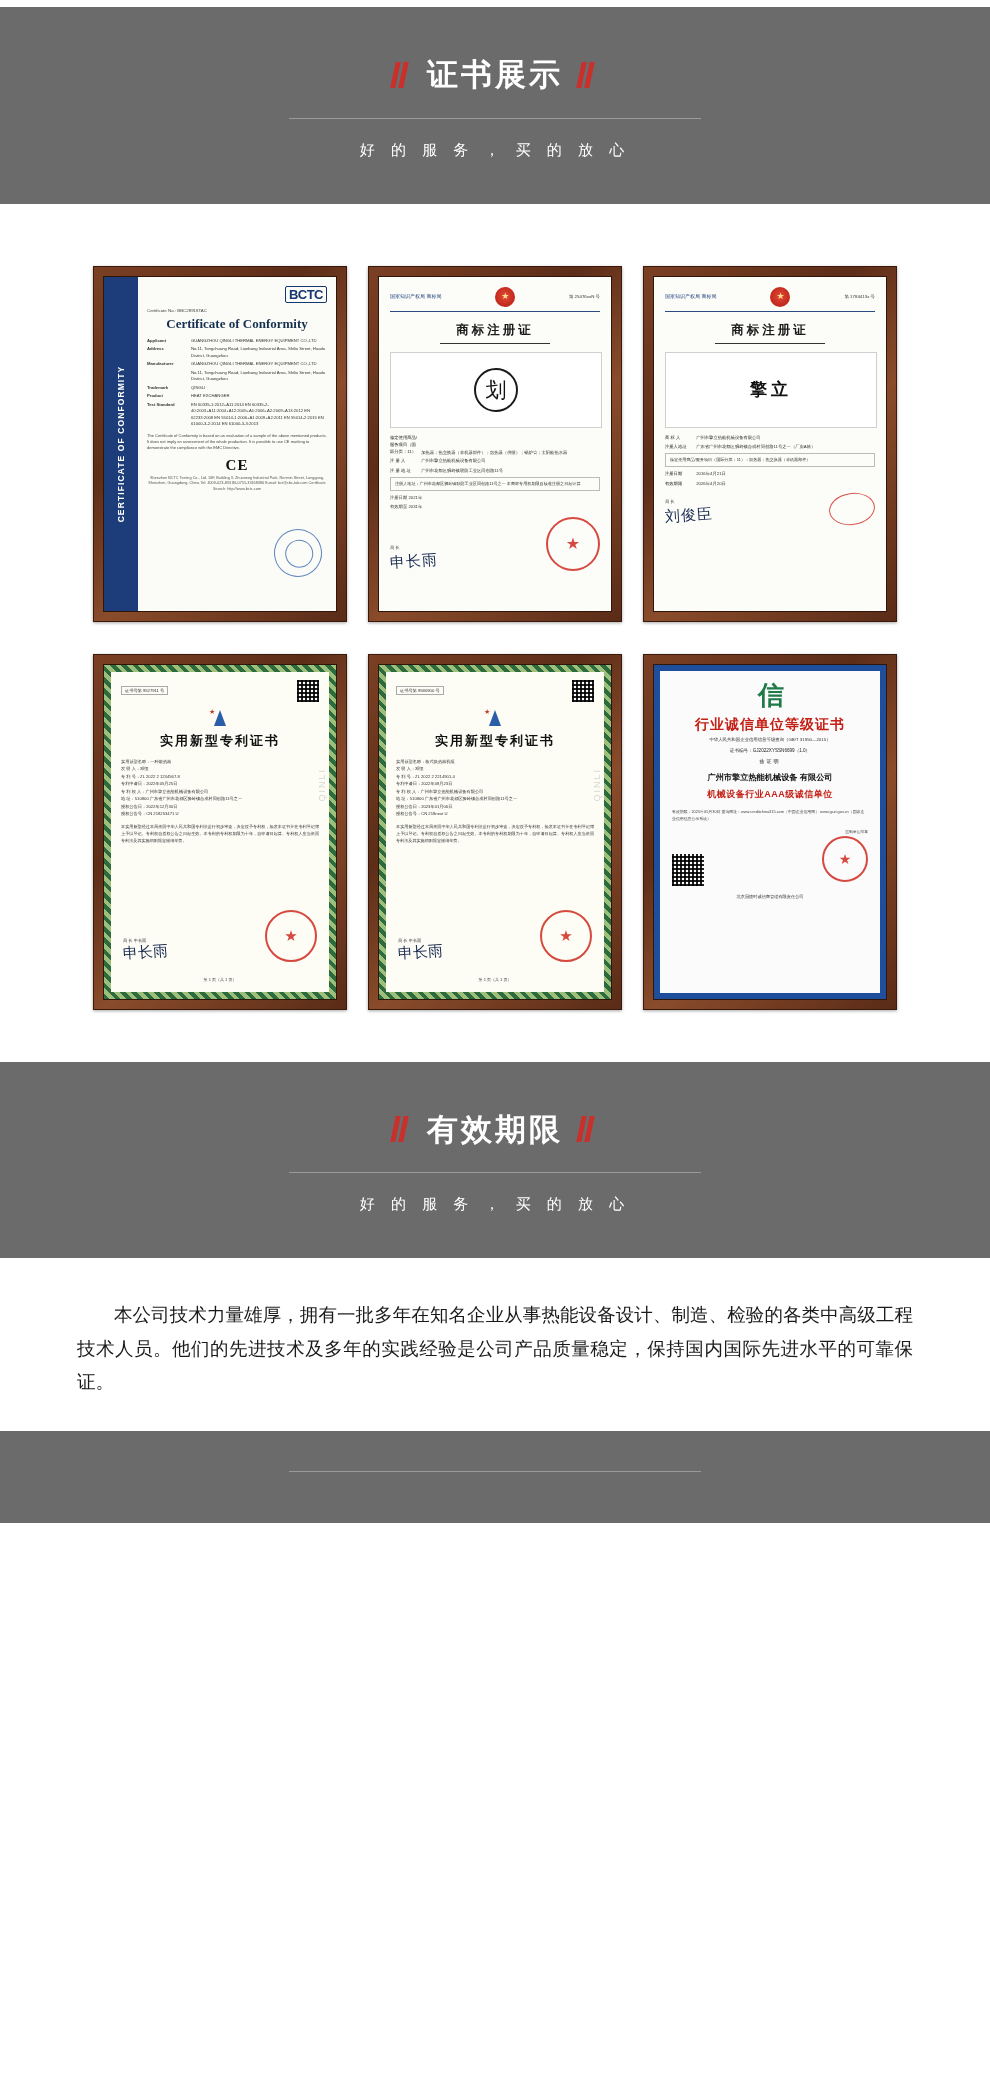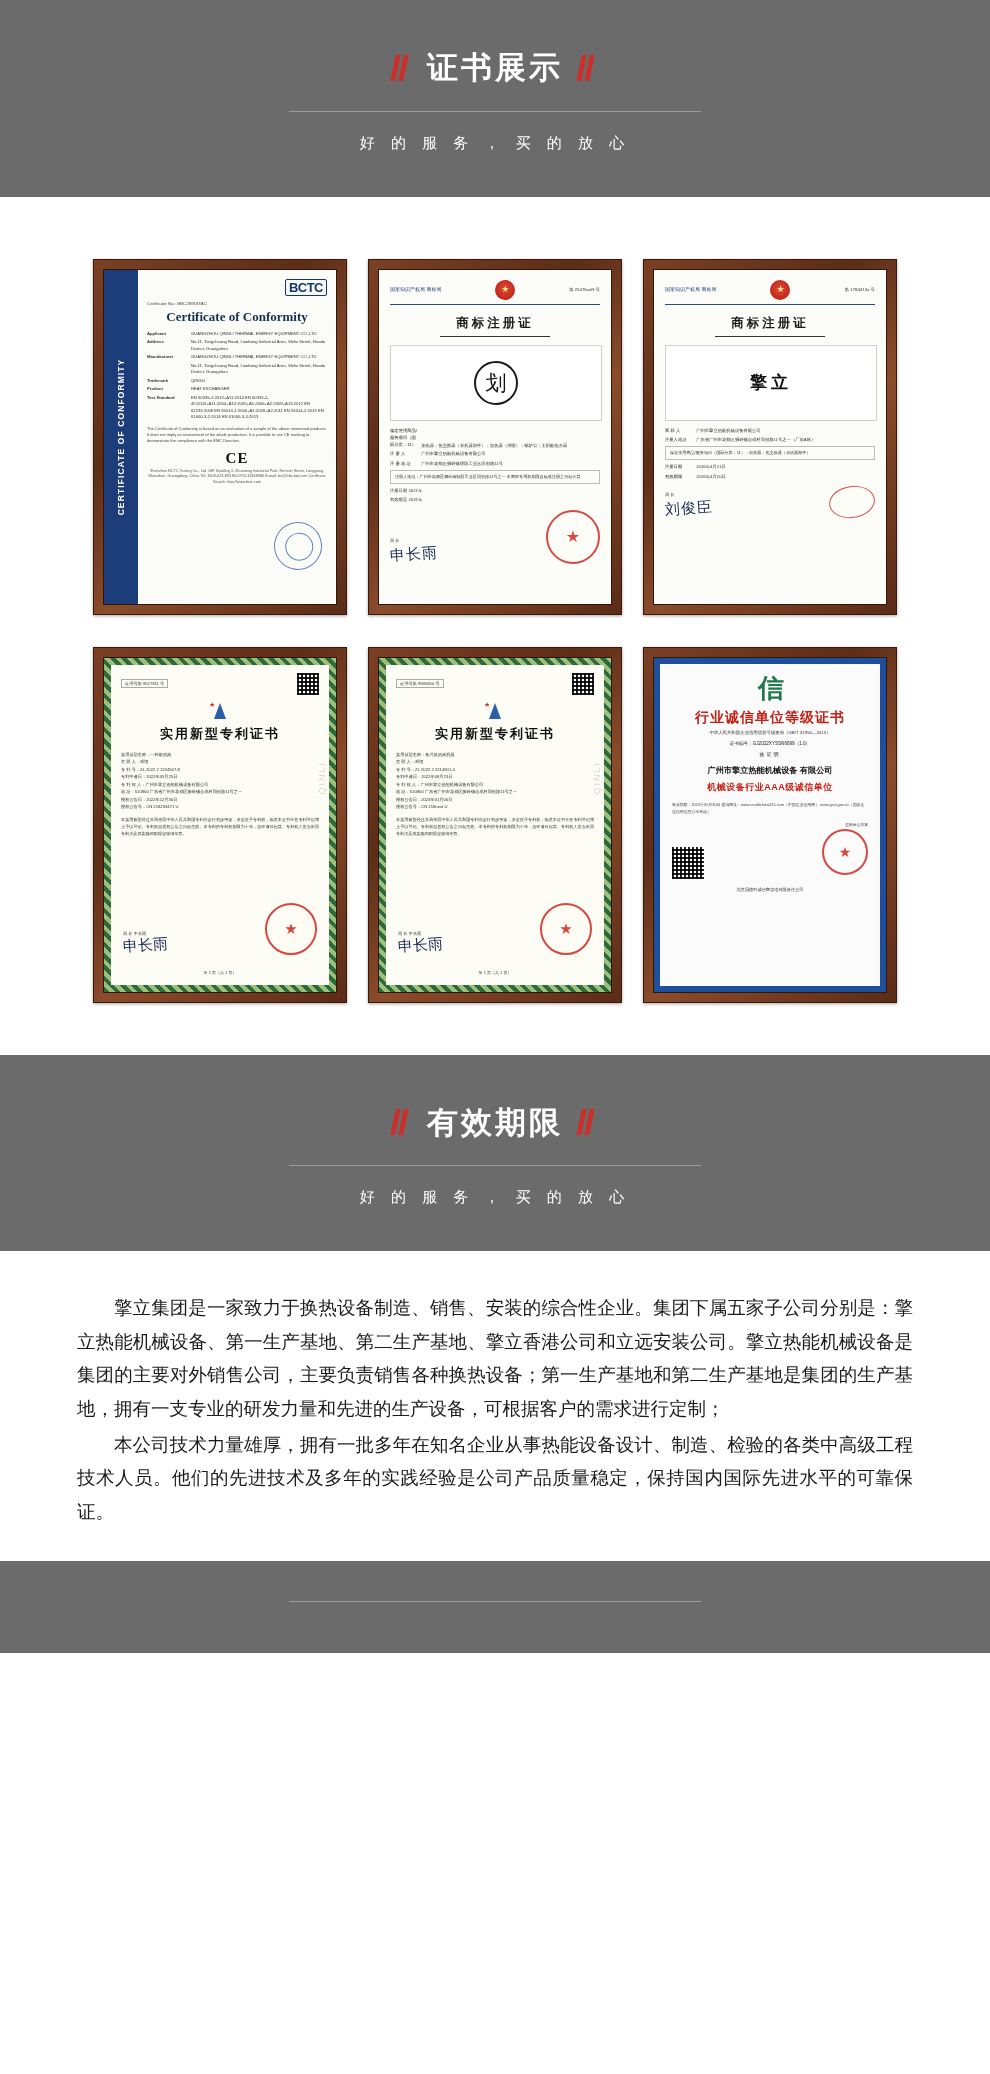--- a/index.html
+++ b/index.html
@@ -7,21 +7,21 @@
     padding: 0;
     background: #ffffff;
   }
   body {
     width: 990px;
     font-family: "Liberation Sans", "DejaVu Sans", sans-serif;
     color: #222;
   }
   .page {
     width: 990px;
-    margin: 0 auto;
+    margin: 7px auto;
     background: #fff;
     position: relative;
   }
 
   
   .banner {
     background: #6b6b6b;
     width: 990px;
     box-sizing: border-box;
     padding: 52px 0 44px 0;
@@ -615,21 +615,20 @@
           <i class="t1"></i>
           <i class="t2"></i>
         </span>
     </div>
     <div class="banner-rule"></div>
     <div class="banner-sub">好 的 服 务 ， 买 的 放 心</div>
   </div>
 
   <div class="intro-section">
     <div class="intro-body">
-      <p>擎立集团是一家致力于换热设备制造、销售、安装的综合性企业。集团下属五家子公司分别是：擎立热能机械设备、第一生产基地、第二生产基地、擎立香港公司和立远安装公司。擎立热能机械设备是集团的主要对外销售公司，主要负责销售各种换热设备；第一生产基地和第二生产基地是集团的生产基地，拥有一支专业的研发力量和先进的生产设备，可根据客户的需求进行定制；</p>
       <p>本公司技术力量雄厚，拥有一批多年在知名企业从事热能设备设计、制造、检验的各类中高级工程技术人员。他们的先进技术及多年的实践经验是公司产品质量稳定，保持国内国际先进水平的可靠保证。</p>
     </div>
   </div>
 
   <div class="bottom-bar">
     <div class="bottom-rule"></div>
   </div>
 
 </div>
 

